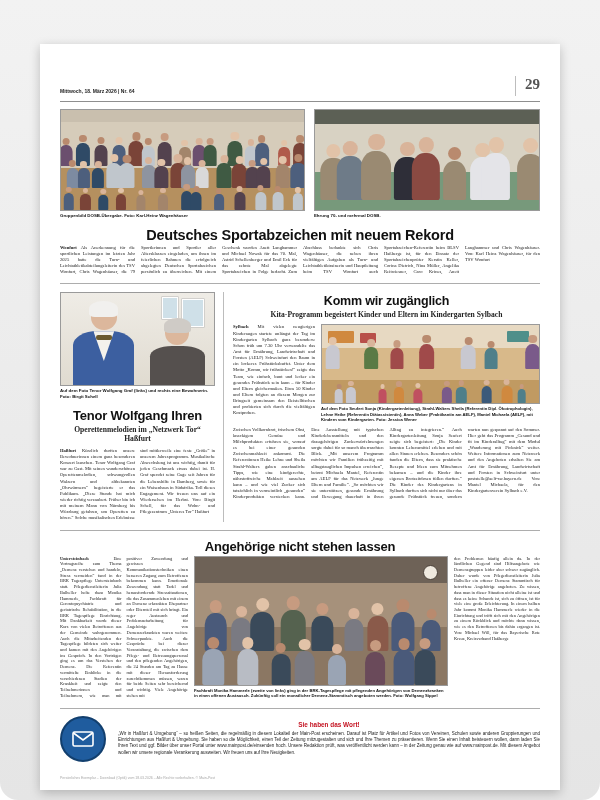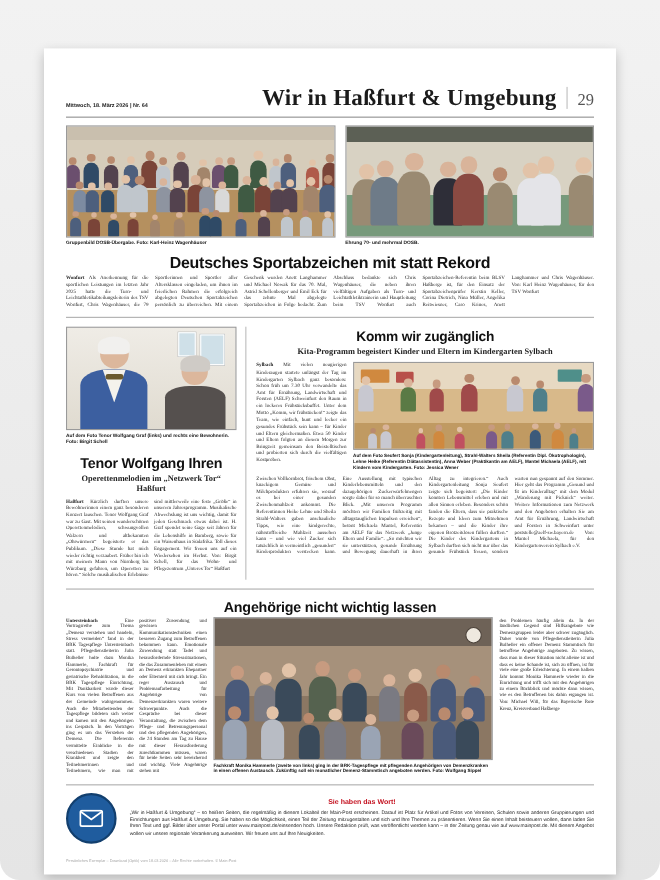--- a/index.html
+++ b/index.html
@@ -9,21 +9,21 @@
   .sheet{position:absolute;left:40px;top:44px;width:480px;min-height:700px;background:#fff;
          padding:0 20px 10px 20px;box-shadow:0 3px 10px rgba(0,0,0,.22);}
   
   .hdr{position:relative;padding-top:32px;border-bottom:1.2px solid #8f8f8f;padding-bottom:5px;
        display:flex;justify-content:flex-end;align-items:baseline;gap:9px;}
   .dateline{position:absolute;left:0;bottom:7px;font-family:"Liberation Sans",sans-serif;
             font-size:5px;font-weight:bold;color:#222;}
   .masthead{font-family:"Liberation Serif",serif;font-weight:bold;font-size:21px;color:#1b1b1b;
             letter-spacing:.2px;margin:0;}
   .pgsep{width:1px;height:20px;background:#bdbdbd;align-self:center;}
-  .pagenum{font-family:"Liberation Serif",serif;font-size:15px;color:#555;}
+  .pagenum{font-family:"Liberation Serif",serif;font-size:15px;color:#555;font-weight:bold;}
   
   .photorow{display:flex;gap:9px;margin-top:7px;}
   figure{margin:0;}
   .photo{position:relative;overflow:hidden;border:0.5px solid #9a9a9a;}
   .crowd{position:absolute;inset:0;}
   .fig{position:absolute;display:flex;flex-direction:column;align-items:center;transform:translateX(-50%);}
   .fig .hd{border-radius:50%;flex:none;}
   .fig .bd{width:100%;flex:1;margin-top:.5px;border-radius:45% 45% 8% 8% / 32% 32% 6% 6%;}
   figcaption{font-family:"Liberation Sans",sans-serif;font-size:4.4px;font-weight:bold;color:#111;
              margin-top:2px;line-height:1.3;}
@@ -83,21 +83,20 @@
   .license{margin-top:8px;font-size:3.5px;color:#a8a8a8;font-family:"Liberation Sans",sans-serif;}
 </style>
 </head>
 <body>
 
 <div class="canvas">
   <div class="sheet">
 
     <div class="hdr">
       <span class="dateline">Mittwoch, 18. März 2026 | Nr. 64</span>
-      <h1 class="masthead">Wir in Haßfurt &amp; Umgebung</h1>
       <span class="pgsep"></span>
       <span class="pagenum">29</span>
     </div>
 
     <div class="photorow">
       <figure class="f-sport-group">
         <div class="photo ph-sport-group">
             <div class="crowd">
               <div class="fig" style="left: 2.20194%; bottom: 44px; width: 12.8153px; height: 28.4784px;">
                 <div class="hd" style="width: 7.0484px; height: 7.0484px; background: rgb(185, 138, 110);"></div>
@@ -318,21 +317,21 @@
                 <div class="hd" style="width: 15.3213px; height: 15.3213px; background: rgb(226, 195, 168);"></div>
                 <div class="bd" style="background: rgb(154, 138, 114);"></div>
               </div>
             </div>
           </div>
         <figcaption>Ehrung 70- und mehrmal DOSB.</figcaption>
       </figure>
     </div>
 
     <section>
-      <h2 class="headline h-xl">Deutsches Sportabzeichen mit statt Rekord</h2>
+      <h2 class="headline h-xl">Deutsches Sportabzeichen mit neuem Rekord</h2>
       <div class="body cols6"><span class="lead">Wonfurt</span><span> Als Anerkennung für die sportlichen Leistungen im letzten Jahr 2025 hatte die Turn- und Leichtathletikabteilungsleiterin des TSV Wonfurt, Chris Wagenhäuser, die 79 Sportlerinnen und Sportler aller Altersklassen eingeladen, um ihnen im feierlichen Rahmen die erfolgreich abgelegten Deutschen Sportabzeichen persönlich zu überreichen. Mit einem Geschenk wurden Anett Langhammer und Michael Nowak für das 70. Mal, Astrid Schellenberger und Emil Eck für das zehnte Mal abgelegte Sportabzeichen in Folge bedacht. Zum Abschluss bedankte sich Chris Wagenhäuser, die neben ihren vielfältigen Aufgaben als Turn- und Leichtathletiktrainerin und Hauptleitung beim TSV Wonfurt auch Sportabzeichen-Referentin beim BLSV Haßberge ist, für den Einsatz der Sportabzeichenprüfer Kerstin Keller, Corina Dietrich, Nina Müller, Angelika Reitwiesner, Caro Krines, Anett Langhammer und Chris Wagenhäuser. Von: Karl Heinz Wagenhäuser, für den TSV Wonfurt</span></div>
     </section>
 
     <hr>
 
     <div class="middle">
       <section class="tenor">
         <figure>
           <div class="photo ph-tenor">
             <div class="frame" style="right:10px;top:6px;width:20px;height:26px;"></div>
@@ -444,21 +443,21 @@
             <figcaption style="font-size:4.2px;">Auf dem Foto Seufert Sonja (Kindergartenleitung), Strahl-Walters Sheila (Referentin Dipl. Ökotrophologin), Lehne Heike (Referentin Diätassistentin), Anna Weber (Praktikantin am AELF), Mantel Michaela (AELF), mit Kindern vom Kindergarten. Foto: Jessica Wener</figcaption>
           </figure>
         </div>
         <div class="body cols4" style="margin-top:4px;">Zwischen Vollkornbrot, frischem Obst, knackigem Gemüse und Milchprodukten erfuhren sie, worauf es bei einer gesunden Zwischenmahlzeit ankommt. Die Referentinnen Heike Lehne und Sheila Strahl-Walters gaben anschauliche Tipps, wie eine kindgerechte, nährstoffreiche Mahlzeit aussehen kann – und wie viel Zucker sich tatsächlich in vermeintlich „gesunden“ Kinderprodukten verstecken kann. Eine Ausstellung mit typischen Kinderlebensmitteln und den dazugehörigen Zuckerwürfelmengen sorgte dabei für so manch überraschten Blick. „Mit unserem Programm möchten wir Familien frühzeitig mit alltagstauglichen Impulsen erreichen“, betont Michaela Mantel, Referentin am AELF für das Netzwerk „Junge Eltern und Familie“. „So möchten wir sie unterstützen, gesunde Ernährung und Bewegung dauerhaft in ihren Alltag zu integrieren.“ Auch Kindergartenleitung Sonja Seufert zeigte sich begeistert: „Die Kinder konnten Lebensmittel erleben und mit allen Sinnen erleben. Besonders schön fanden die Eltern, dass sie praktische Rezepte und Ideen zum Mitnehmen bekamen – und die Kinder ihre eigenen Brotzeitdosen füllen durften.“ Die Kinder des Kindergartens in Sylbach durften sich nicht nur über das gesunde Frühstück freuen, sondern warten nun gespannt auf den Sommer. Hier geht das Programm „Gesund und fit im Kinderalltag“ mit dem Modul „Wanderung mit Picknick“ weiter. Weitere Informationen zum Netzwerk und den Angeboten erhalten Sie am Amt für Ernährung, Landwirtschaft und Forsten in Schweinfurt unter poststelle@aelf-sw.bayern.de Von: Mantel Michaela, für den Kindergartenverein Sylbach e.V.</div>
       </section>
     </div>
 
     <hr>
 
     <section>
-      <h2 class="headline h-lg" style="margin-top:2px;">Angehörige nicht wichtig lassen</h2>
+      <h2 class="headline h-lg" style="margin-top:2px;">Angehörige nicht stehen lassen</h2>
       <div class="dem-row">
         <div class="body dem-left cols2"><span class="lead">Untersteinbach</span><span> Eine Vortragsreihe zum Thema „Demenz verstehen und handeln, Stress vermeiden“ fand in der BRK Tagespflege Untersteinbach statt. Pflegedienstleiterin Julia Bulheller holte dazu Monika Hammerle, Fachkraft für Gerontopsychiatrie und geriatrische Rehabilitation, in die BRK Tagespflege Einrichtung. Mit Dankbarkeit wurde dieser Kurs von vielen Betroffenen aus der Gemeinde wahrgenommen. Auch die Mitarbeitenden der Tagespflege bildeten sich weiter und kamen mit den Angehörigen ins Gespräch. In den Vorträgen ging es um das Verstehen der Demenz. Die Referentin vermittelte Einblicke in die verschiedenen Stadien der Krankheit und zeigte den Teilnehmerinnen und Teilnehmern, wie man mit positiver Zuwendung und gewissen Kommunikationstechniken einen besseren Zugang zum Betroffenen bekommen kann. Emotionale Zuwendung statt Tadel und herausfordernde Stresssituationen, die das Zusammenleben mit einem an Demenz erkrankten Ehepartner oder Elternteil mit sich bringt. Ein reger Austausch und Problemaufarbeitung für Angehörige von Demenzerkrankten waren weitere Schwerpunkte. Auch die Gespräche bei dieser Veranstaltung, die zwischen dem Pflege- und Betreuungspersonal und den pflegenden Angehörigen, die 24 Stunden am Tag zu Hause mit dieser Herausforderung zurechtkommen müssen, waren für beide Seiten sehr bereichernd und wichtig. Viele Angehörige stehen mit</span></div>
         <figure class="dem-fig">
           <div class="photo ph-brk">
             <div class="clock"></div>
             <div class="crowd">
                 <div class="fig" style="left: 8.25174%; bottom: 34px; width: 22.5713px; height: 50.1585px;">
                   <div class="hd" style="width: 12.4142px; height: 12.4142px; background: rgb(199, 155, 128);"></div>
                   <div class="bd" style="background: rgb(74, 90, 122);"></div>
                 </div>

